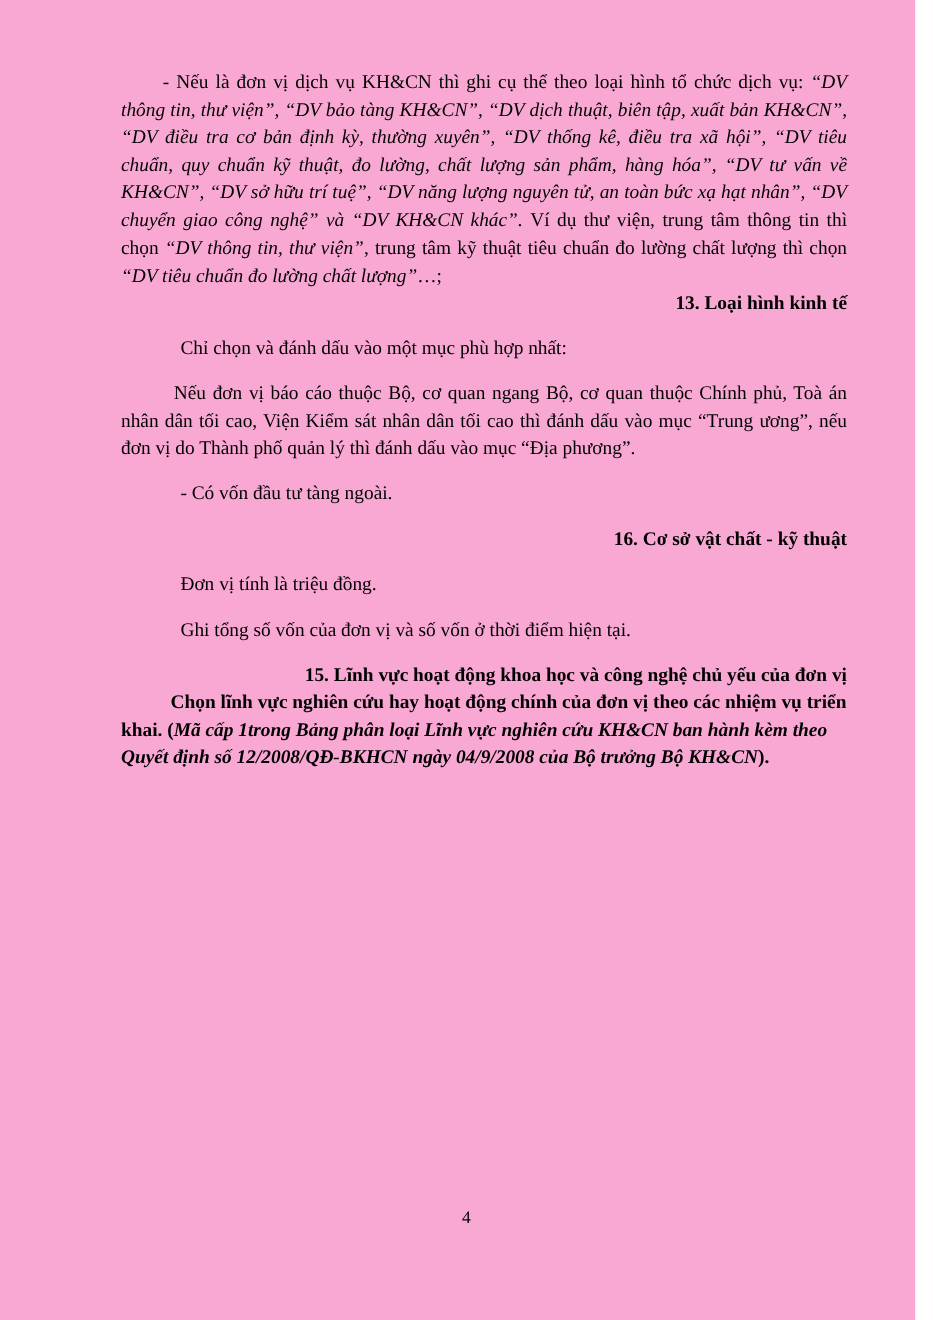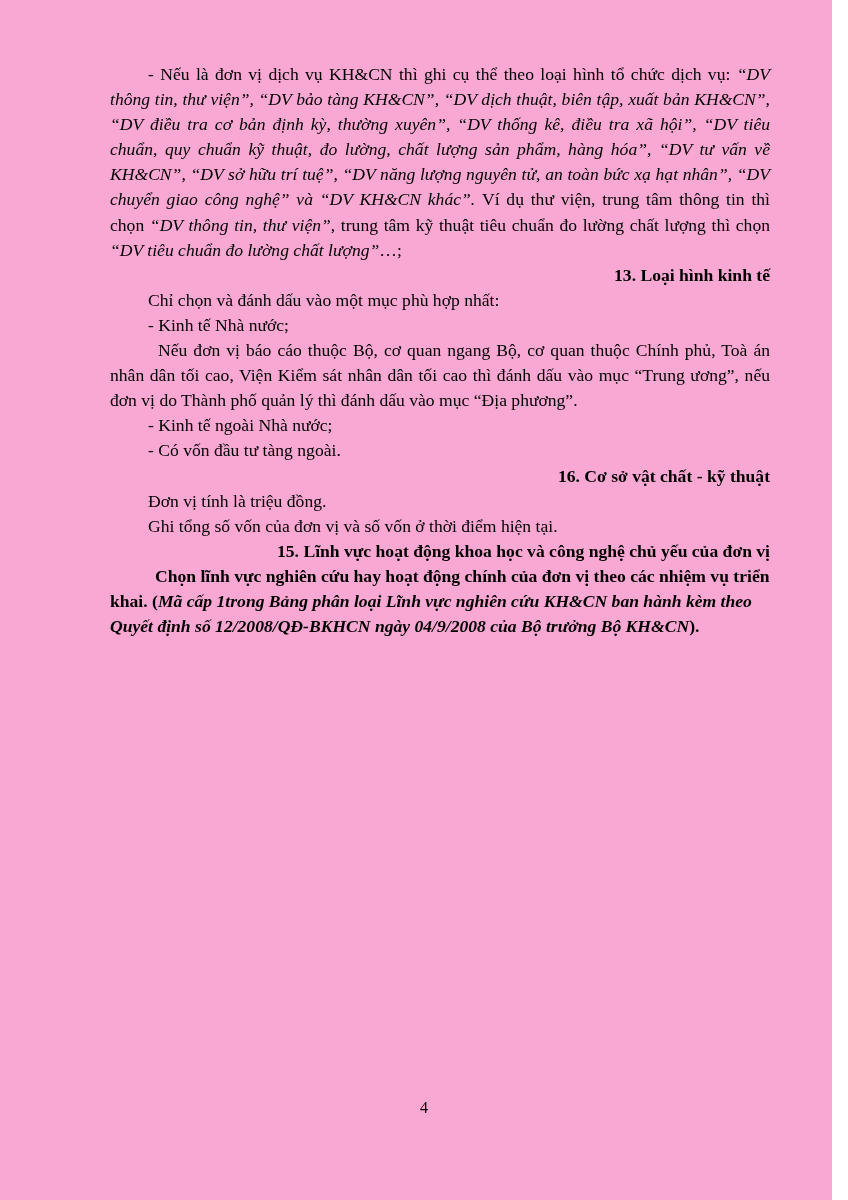--- a/index.html
+++ b/index.html
@@ -45,21 +45,21 @@
   p.heading {
     margin: 0;
     font-size: 17.6px;
     line-height: 25.1px;
     font-weight: bold;
     text-align: right;
     padding-left: 38px;
   }
   
   p.line {
-    margin: 0;
+    margin: 16px;
     font-size: 17.6px;
     line-height: 25.1px;
     text-align: left;
     padding-left: 38px;
   }
   i, .it { font-style: italic; }
   .ro { font-style: normal; }
   .page-number {
     position: absolute;
     left: 0;
@@ -79,27 +79,25 @@
   <div class="content">
 
     <p class="para ind-38">
       <span class="ro">- Nếu là đơn vị dịch vụ KH&amp;CN thì ghi cụ thể theo loại hình tổ chức dịch vụ: </span><span class="it">“DV thông tin, thư viện”, “DV bảo tàng KH&amp;CN”, “DV dịch thuật, biên tập, xuất bản KH&amp;CN”, “DV điều tra cơ bản định kỳ, thường xuyên”, “DV thống kê, điều tra xã hội”, “DV tiêu chuẩn, quy chuẩn kỹ thuật, đo lường, chất lượng sản phẩm, hàng hóa”, “DV tư vấn về KH&amp;CN”, “DV sở hữu trí tuệ”, “DV năng lượng nguyên tử, an toàn bức xạ hạt nhân”, “DV chuyển giao công nghệ” và “DV KH&amp;CN khác”. </span><span class="ro">Ví dụ thư viện, trung tâm thông tin thì chọn </span><span class="it">“DV thông tin, thư viện”</span><span class="ro">, trung tâm kỹ thuật tiêu chuẩn đo lường chất lượng thì chọn </span><span class="it">“DV tiêu chuẩn đo lường chất lượng”</span><span class="ro">…;</span>
     </p>
 
     <p class="heading">13. Loại hình kinh tế</p>
 
     <p class="line">Chỉ chọn và đánh dấu vào một mục phù hợp nhất:</p>
 
-    <p class="line">- Kinh tế Nhà nước;</p>
 
     <p class="para ind-48">
       <span class="ro">Nếu đơn vị báo cáo thuộc Bộ, cơ quan ngang Bộ, cơ quan thuộc Chính phủ, Toà án nhân dân tối cao, Viện Kiểm sát nhân dân tối cao thì đánh dấu vào mục “Trung ương”, nếu đơn vị do Thành phố quản lý thì đánh dấu vào mục “Địa phương”.</span>
     </p>
 
-    <p class="line">- Kinh tế ngoài Nhà nước;</p>
 
     <p class="line">- Có vốn đầu tư tàng ngoài.</p>
 
     <p class="heading">16. Cơ sở vật chất - kỹ thuật</p>
 
     <p class="line">Đơn vị tính là triệu đồng.</p>
 
     <p class="line">Ghi tổng số vốn của đơn vị và số vốn ở thời điểm hiện tại.</p>
 
     <p class="heading">15. Lĩnh vực hoạt động khoa học và công nghệ chủ yếu của đơn vị</p>

